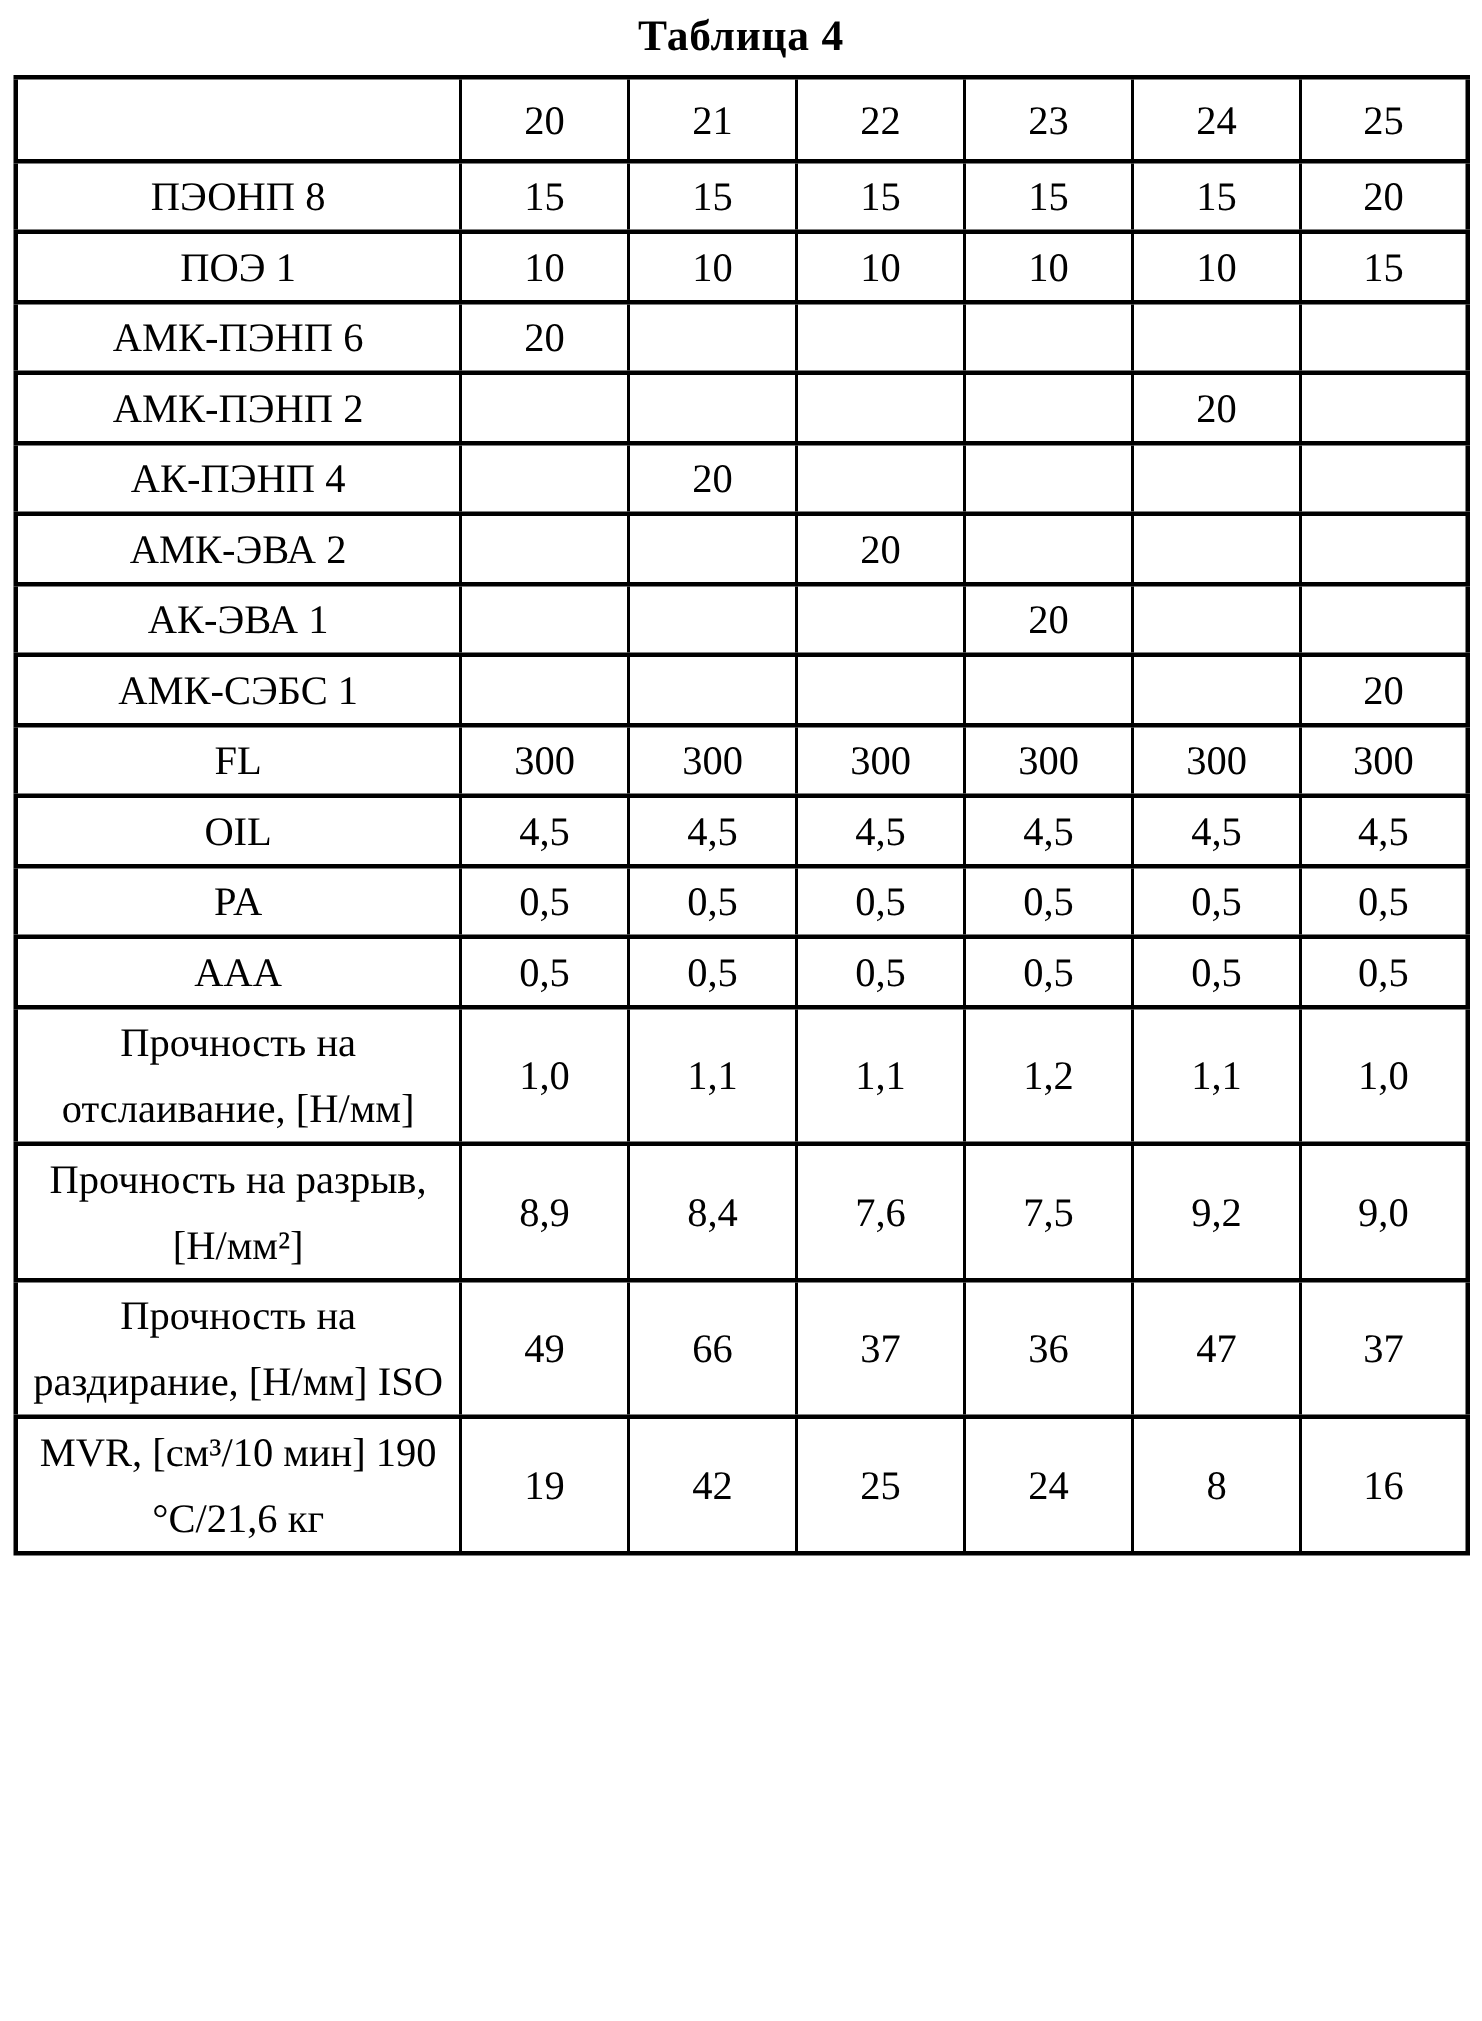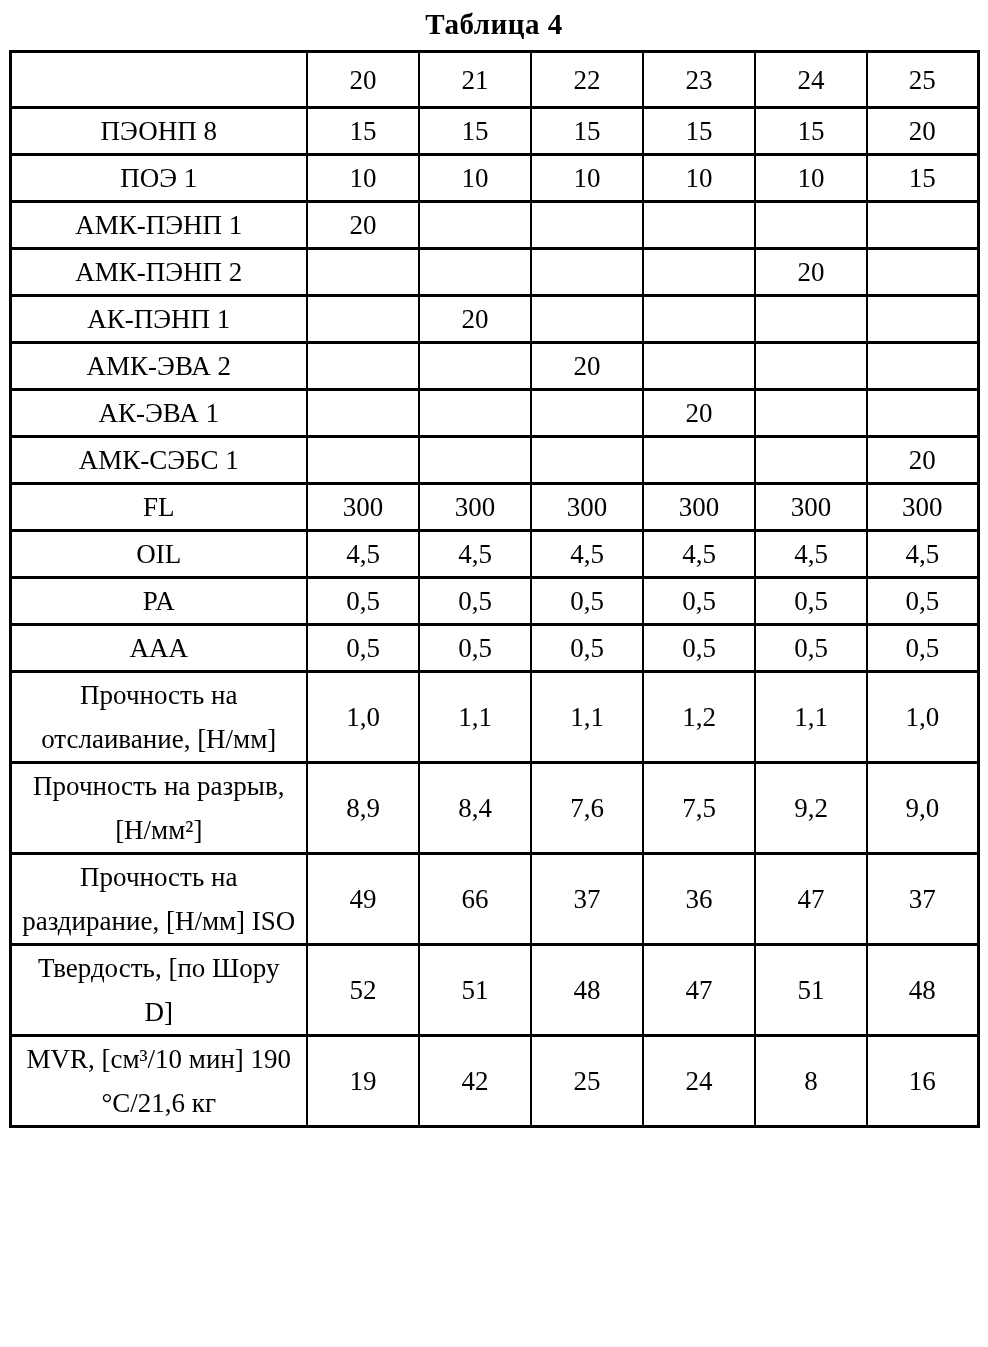--- a/index.html
+++ b/index.html
@@ -92,39 +92,39 @@
         <tr>
           <td class="label-cell">ПОЭ 1</td>
           <td class="value-cell">10</td>
           <td class="value-cell">10</td>
           <td class="value-cell">10</td>
           <td class="value-cell">10</td>
           <td class="value-cell">10</td>
           <td class="value-cell">15</td>
         </tr>
         <tr>
-          <td class="label-cell">АМК-ПЭНП 1</td>
+          <td class="label-cell">АМК-ПЭНП 6</td>
           <td class="value-cell">20</td>
           <td class="value-cell"></td>
           <td class="value-cell"></td>
           <td class="value-cell"></td>
           <td class="value-cell"></td>
           <td class="value-cell"></td>
         </tr>
         <tr>
           <td class="label-cell">АМК-ПЭНП 2</td>
           <td class="value-cell"></td>
           <td class="value-cell"></td>
           <td class="value-cell"></td>
           <td class="value-cell"></td>
           <td class="value-cell">20</td>
           <td class="value-cell"></td>
         </tr>
         <tr>
-          <td class="label-cell">АК-ПЭНП 1</td>
+          <td class="label-cell">АК-ПЭНП 4</td>
           <td class="value-cell"></td>
           <td class="value-cell">20</td>
           <td class="value-cell"></td>
           <td class="value-cell"></td>
           <td class="value-cell"></td>
           <td class="value-cell"></td>
         </tr>
         <tr>
           <td class="label-cell">АМК-ЭВА 2</td>
           <td class="value-cell"></td>
@@ -212,30 +212,20 @@
           <td class="label-cell">Прочность на
 раздирание, [Н/мм] ISO</td>
           <td class="value-cell">49</td>
           <td class="value-cell">66</td>
           <td class="value-cell">37</td>
           <td class="value-cell">36</td>
           <td class="value-cell">47</td>
           <td class="value-cell">37</td>
         </tr>
         <tr>
-          <td class="label-cell">Твердость, [по Шору
-D]</td>
-          <td class="value-cell">52</td>
-          <td class="value-cell">51</td>
-          <td class="value-cell">48</td>
-          <td class="value-cell">47</td>
-          <td class="value-cell">51</td>
-          <td class="value-cell">48</td>
-        </tr>
-        <tr>
           <td class="label-cell">MVR, [см³/10 мин] 190
 °С/21,6 кг</td>
           <td class="value-cell">19</td>
           <td class="value-cell">42</td>
           <td class="value-cell">25</td>
           <td class="value-cell">24</td>
           <td class="value-cell">8</td>
           <td class="value-cell">16</td>
         </tr>
       </tbody>

